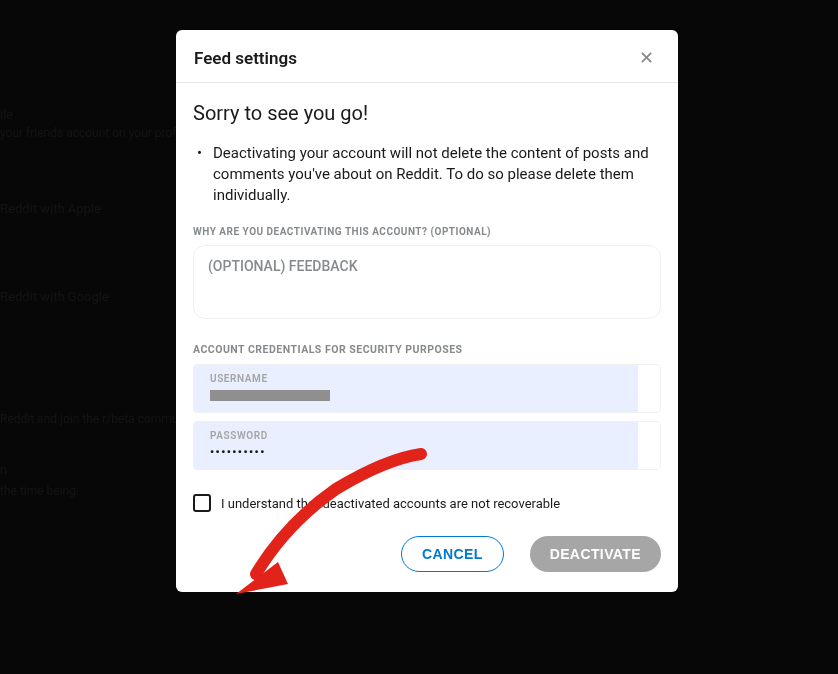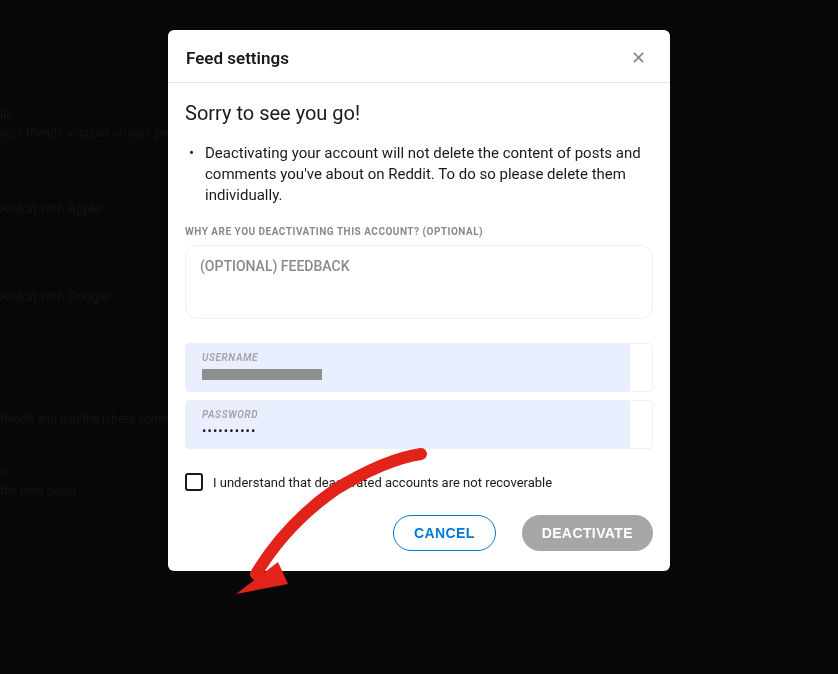--- a/index.html
+++ b/index.html
@@ -33,21 +33,21 @@
       position: absolute;
       top: 0;
       left: 0;
       width: 100%;
       height: 100%;
       background: rgba(0,0,0,0.72);
     }
     .modal {
       position: absolute;
       top: 30px;
-      left: 168px;
+      left: 176px;
       width: 502px;
       background: #ffffff;
       border-radius: 6px;
       overflow: hidden;
     }
     .modal-header {
       padding: 17px 24px 14px 18px;
       border-bottom: 1px solid #e5e5e5;
       display: flex;
       justify-content: space-between;
@@ -128,21 +128,20 @@
       border: 1px solid #edeff1;
       border-radius: 4px;
       margin-bottom: 8px;
       display: flex;
       overflow: hidden;
     }
     .credential-inner {
       background: #e9efff;
       flex: 1;
       padding: 8px 0 10px 16px;
-      font-style: italic;
     }
     .credential-right {
       width: 22px;
       background: #fff;
     }
     .credential-label {
       font-size: 10px;
       letter-spacing: 0.6px;
       font-weight: 600;
       color: #a5a4a4;
@@ -238,20 +237,21 @@
     <div class="modal-title">Feed settings</div>
     <div class="close-btn">✕</div>
   </div>
   <div class="modal-body">
     <div class="sorry-text">Sorry to see you go!</div>
     <ul class="bullet-list">
       <li>Deactivating your account will not delete the content of posts and comments you've about on Reddit. To do so please delete them individually.</li>
     </ul>
     <div class="section-label">WHY ARE YOU DEACTIVATING THIS ACCOUNT? (OPTIONAL)</div>
     <textarea class="feedback-textarea" placeholder="(OPTIONAL) FEEDBACK" style=""></textarea>
+    <div class="input-group-label">ACCOUNT CREDENTIALS FOR SECURITY PURPOSES</div>
 
     <div class="credential-field">
       <div class="credential-inner">
         <div class="credential-label">USERNAME</div>
         <div class="credential-value">
           <div class="username-blur"></div>
         </div>
       </div>
       <div class="credential-right"></div>
     </div>

